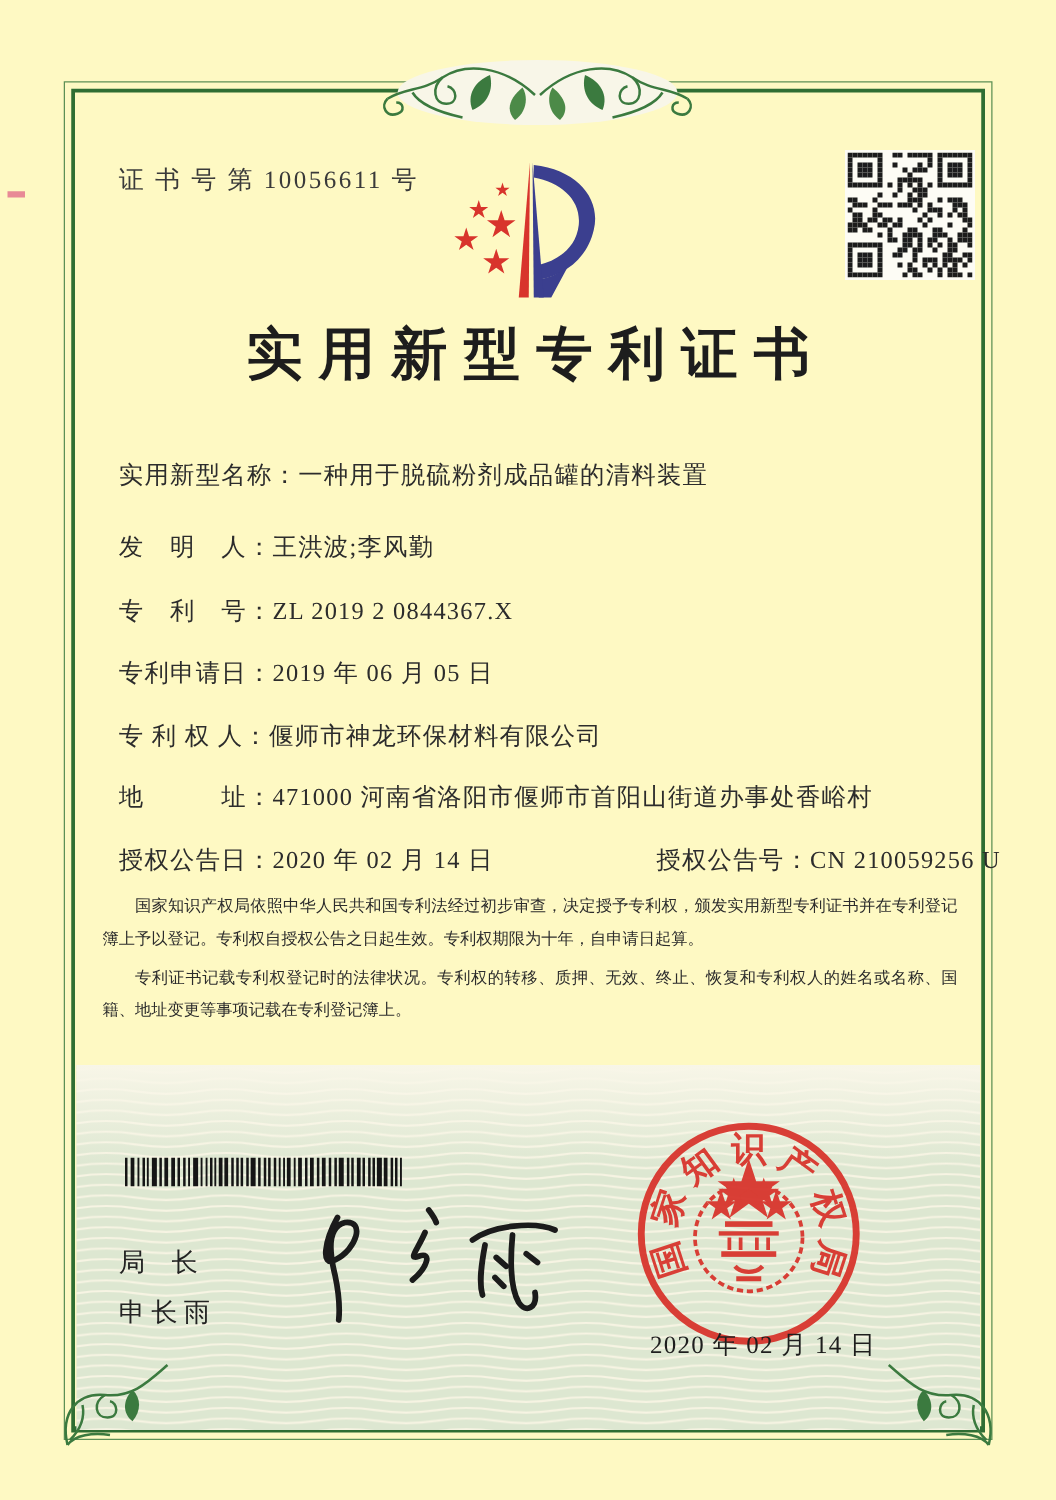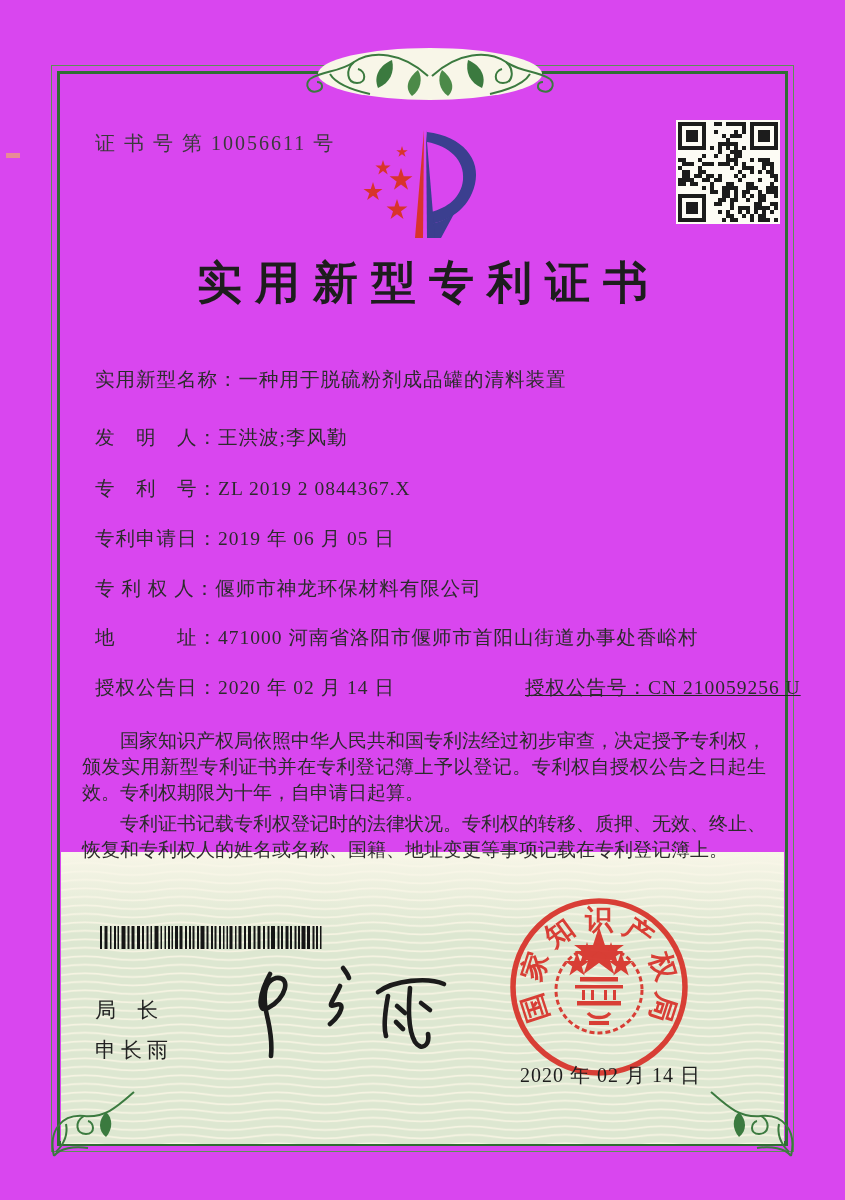--- a/index.html
+++ b/index.html
@@ -1,19 +1,19 @@
 <!DOCTYPE html>
 <html><head>
 <meta charset="utf-8">
 <style>
   * { margin:0; padding:0; box-sizing:border-box; }
   body { background:#e9e7db; font-family:"Liberation Serif","DejaVu Serif",serif; }
   .page {
     position:relative; width:845px; height:1200px; margin:0 auto;
-    background:#d946ef; color:#262626; overflow:hidden;
+    background:#fef9c3; color:#262626; overflow:hidden;
   }
   
   .border-outer {
     position:absolute; left:51px; top:65px; width:743px; height:1087px;
     border:1.5px solid #5d9055;
   }
   .border-inner {
     position:absolute; left:57px; top:71px; width:731px; height:1075px;
     border:3px solid #2f6e33; border-bottom-width:5px;
   }
@@ -25,24 +25,24 @@
   }
   .logo { position:absolute; left:345px; top:126px; }
   .qr { position:absolute; left:676px; top:120px; width:104px; height:104px; background:#fdfcf5; padding:2px; }
   .doc-title {
     position:absolute; left:0; right:0; top:253px; text-align:center;
     font-size:45px; font-weight:700; letter-spacing:13px; color:#1d1d1d; text-indent:13px;
   }
   .field-row { position:absolute; left:95px; width:660px; font-size:19.5px; letter-spacing:1px; white-space:nowrap; }
   .field-label { color:#2c2c2c;margin-top:28px; }
   .field-value { color:#2c2c2c; }
-  .grant-number-group { position:absolute; left:430px; top:0;text-decoration:underline; }
+  .grant-number-group { position:absolute; left:430px; top:0; }
   .paragraphs {
-    position:absolute; left:82px; top:728px; width:684px;
-    font-size:19px; line-height:26px; text-align:justify; color:#2c2c2c;
+    position:absolute; left:82px; top:712px; width:684px;
+    font-size:13px; line-height:26px; text-align:justify; color:#2c2c2c;
   }
   .paragraphs p { text-indent:2em; margin:0; }
   .paragraphs p + p { margin-top:5px; }
   .barcode { position:absolute; left:100px; top:926px; }
   .director-title { position:absolute; left:95px; top:996px; font-size:21px; letter-spacing:8px; color:#222; }
   .director-name  { position:absolute; left:95px; top:1036px; font-size:21px; letter-spacing:5px; color:#222; }
   .signature { position:absolute; left:222px; top:948px; }
   .seal { position:absolute; left:505px; top:893px; opacity:.94; }
   .seal-date { position:absolute; left:520px; top:1062px; font-size:20px; letter-spacing:1px; color:#1e1e1e; }
   .page-info { position:absolute; left:0; right:0; top:1112px; text-align:center; font-size:16px; color:#333; }

